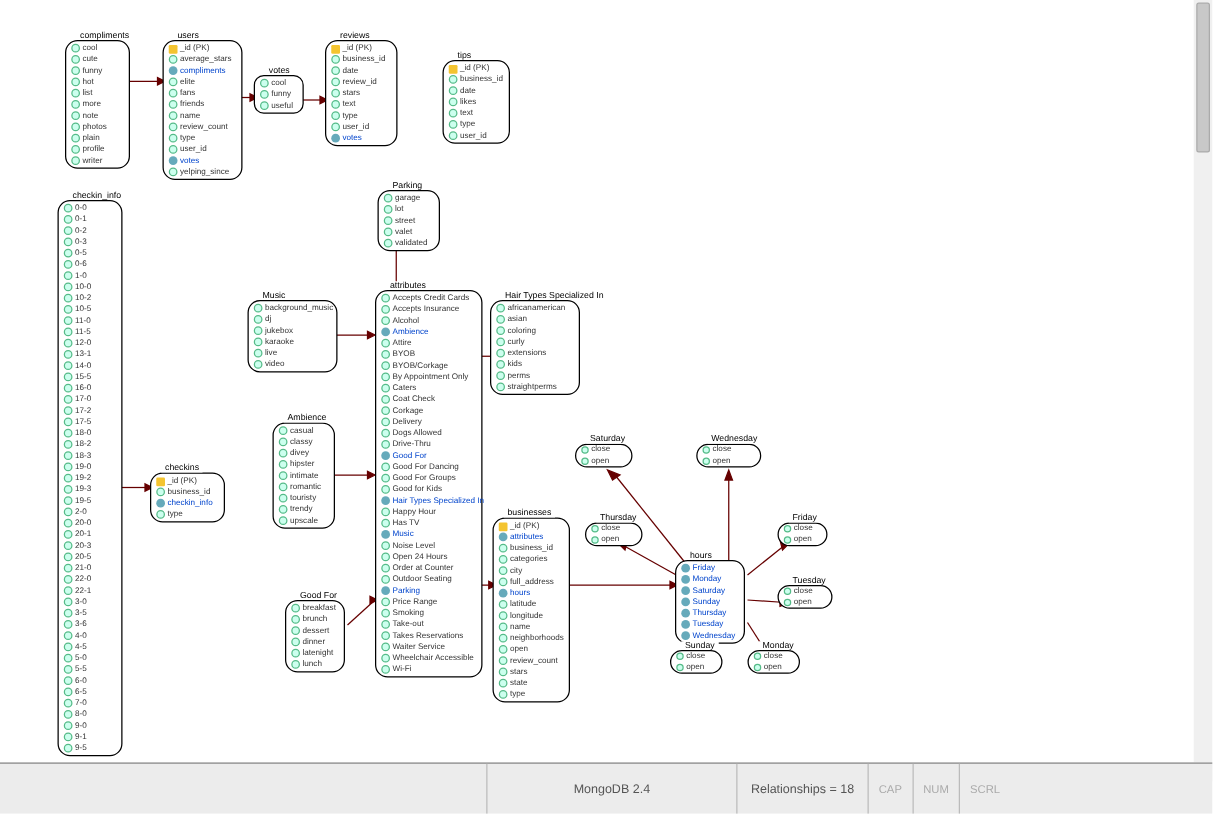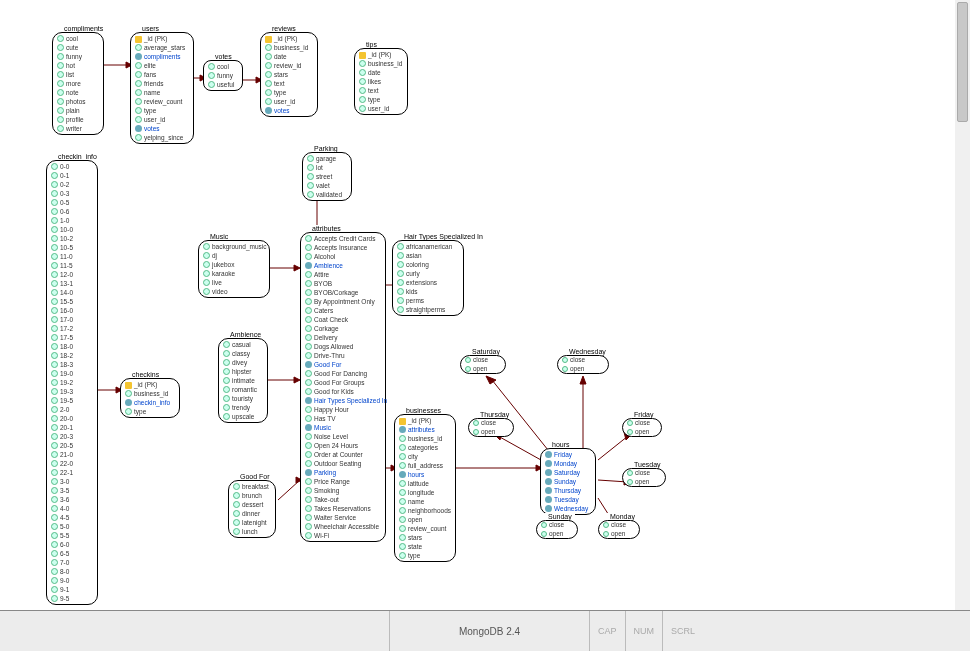--- a/index.html
+++ b/index.html
@@ -1024,17 +1024,18 @@
     </div>
   <div id="hscroll">
       <div class="thumb"></div>
       <div class="arrow">►</div>
     </div>
   <div id="corner"></div>
 
   <div id="statusbar">
     <div class="seg blank"></div>
     <div class="seg db">MongoDB 2.4</div>
+    <div class="seg rel">Relationships = 18</div>
     <div class="seg ind">CAP</div>
     <div class="seg ind">NUM</div>
     <div class="seg ind">SCRL</div>
   </div>
 </div>
 
 </body></html>

